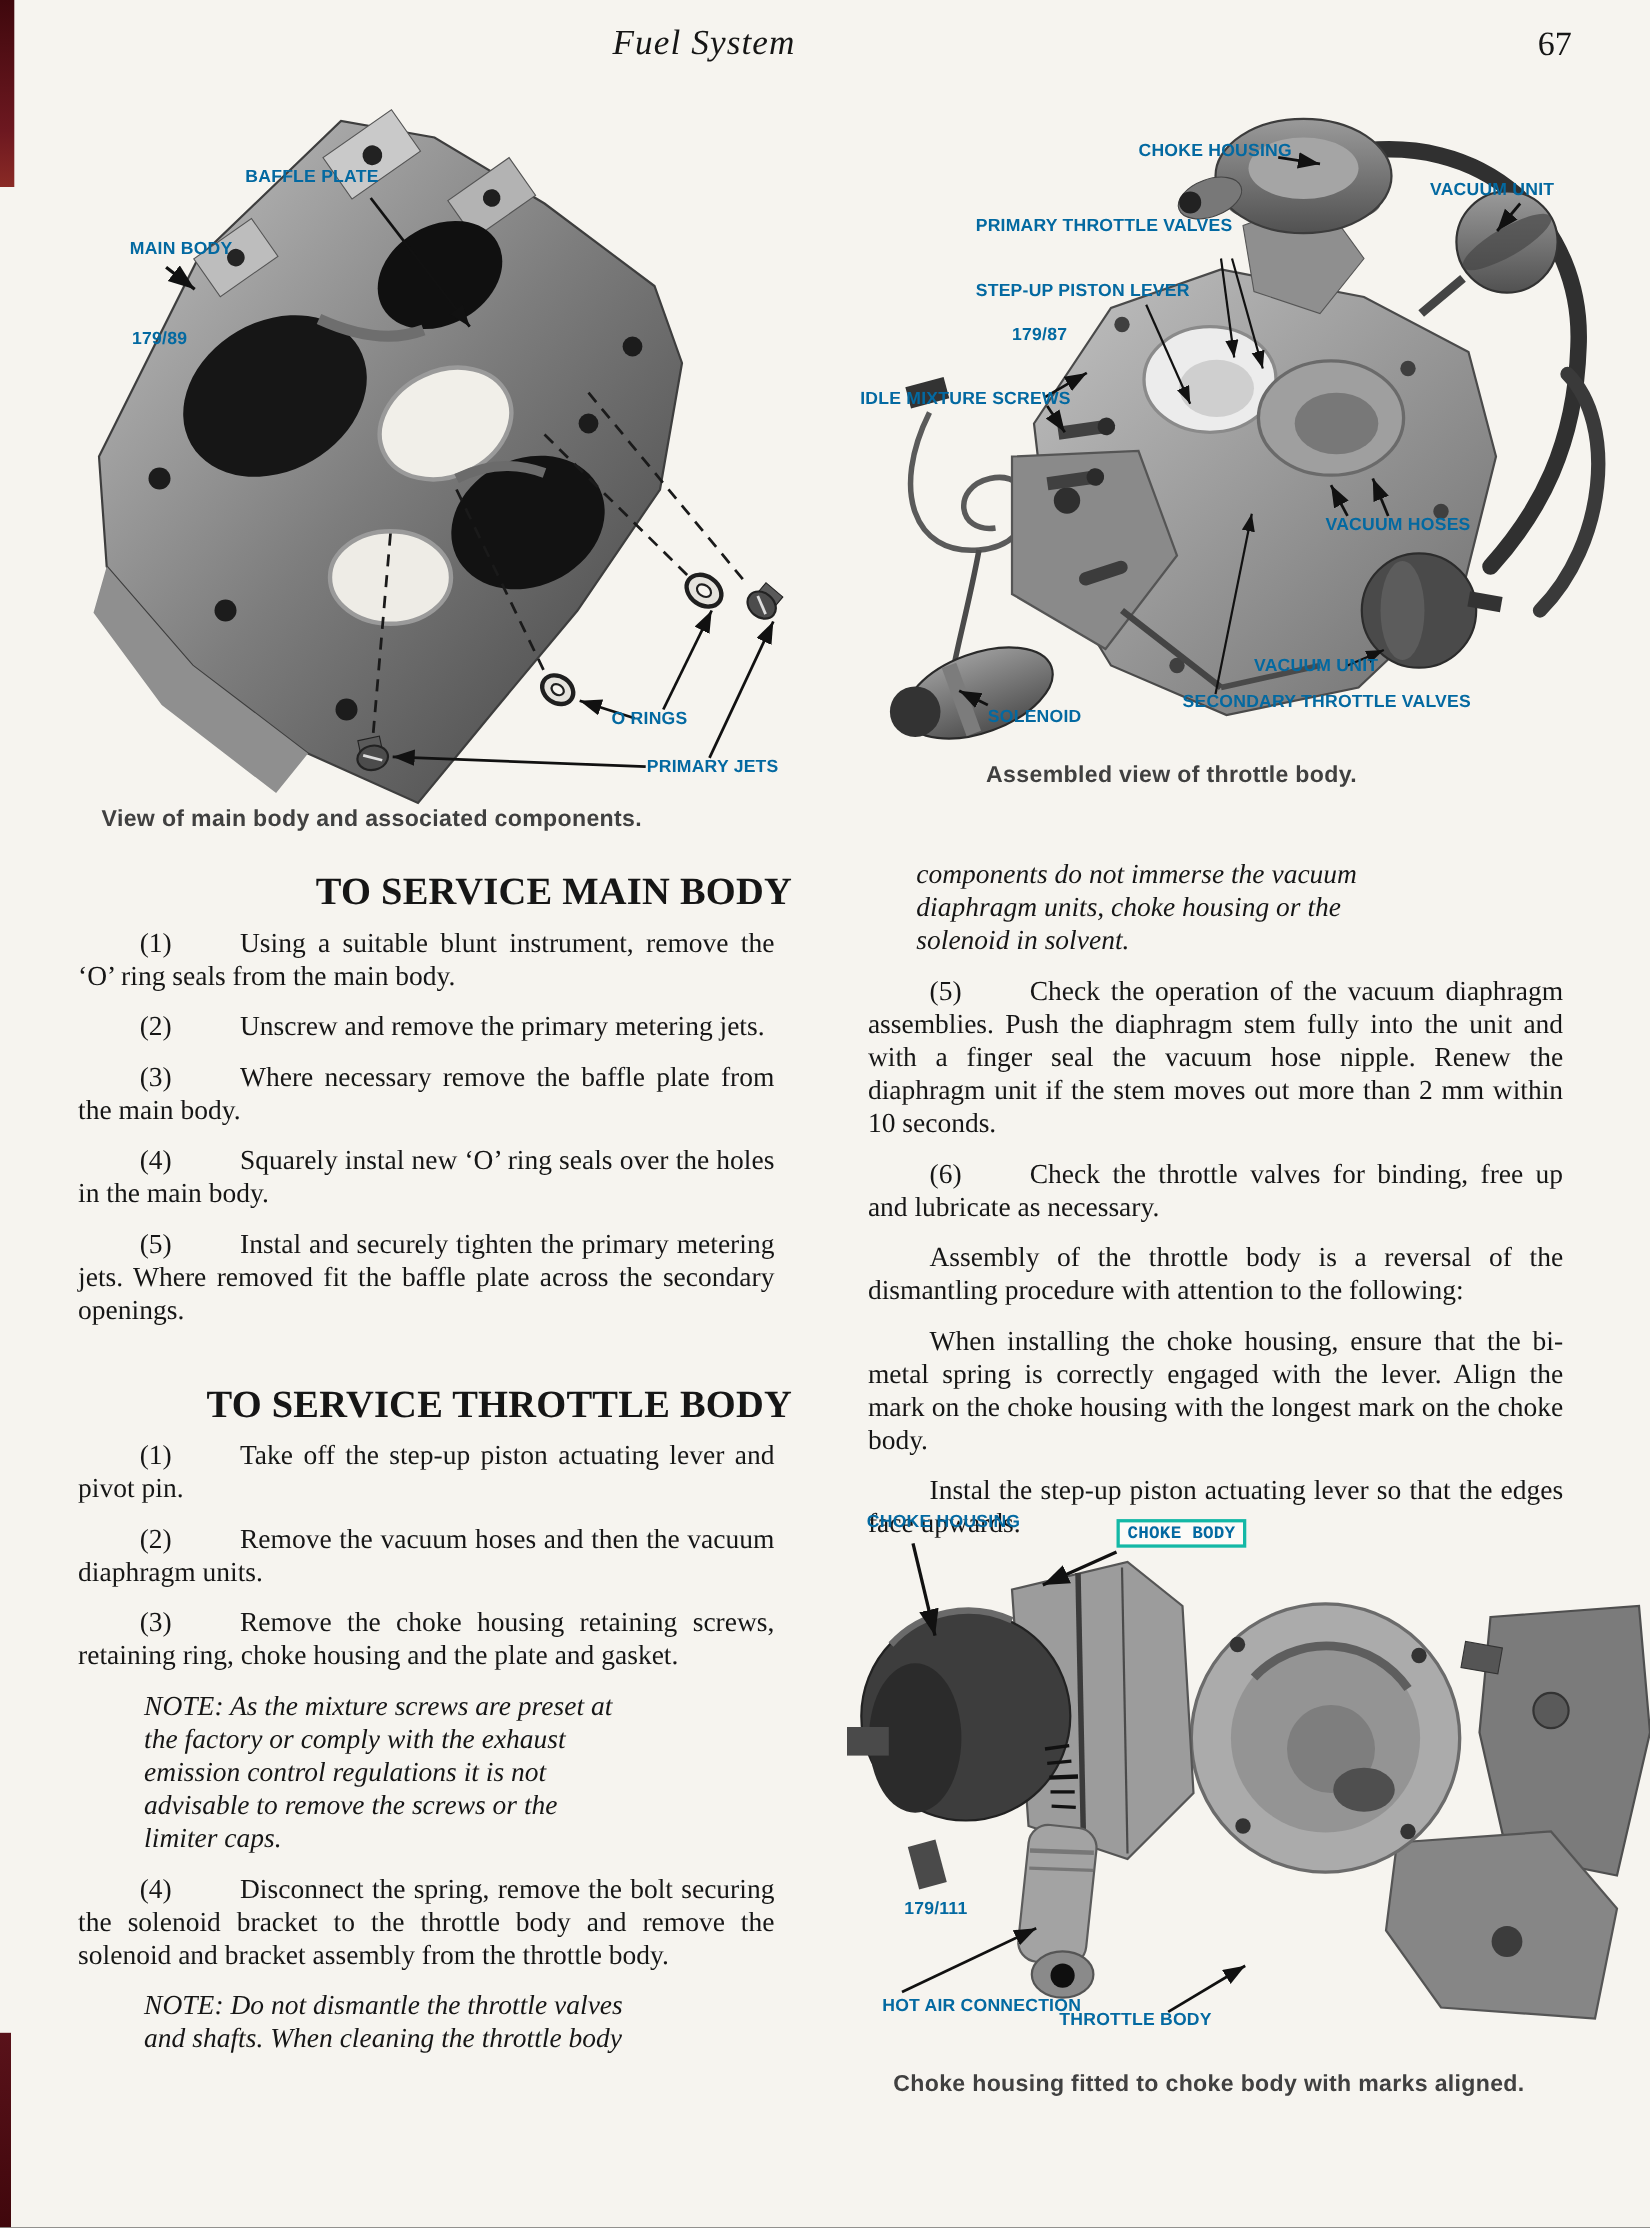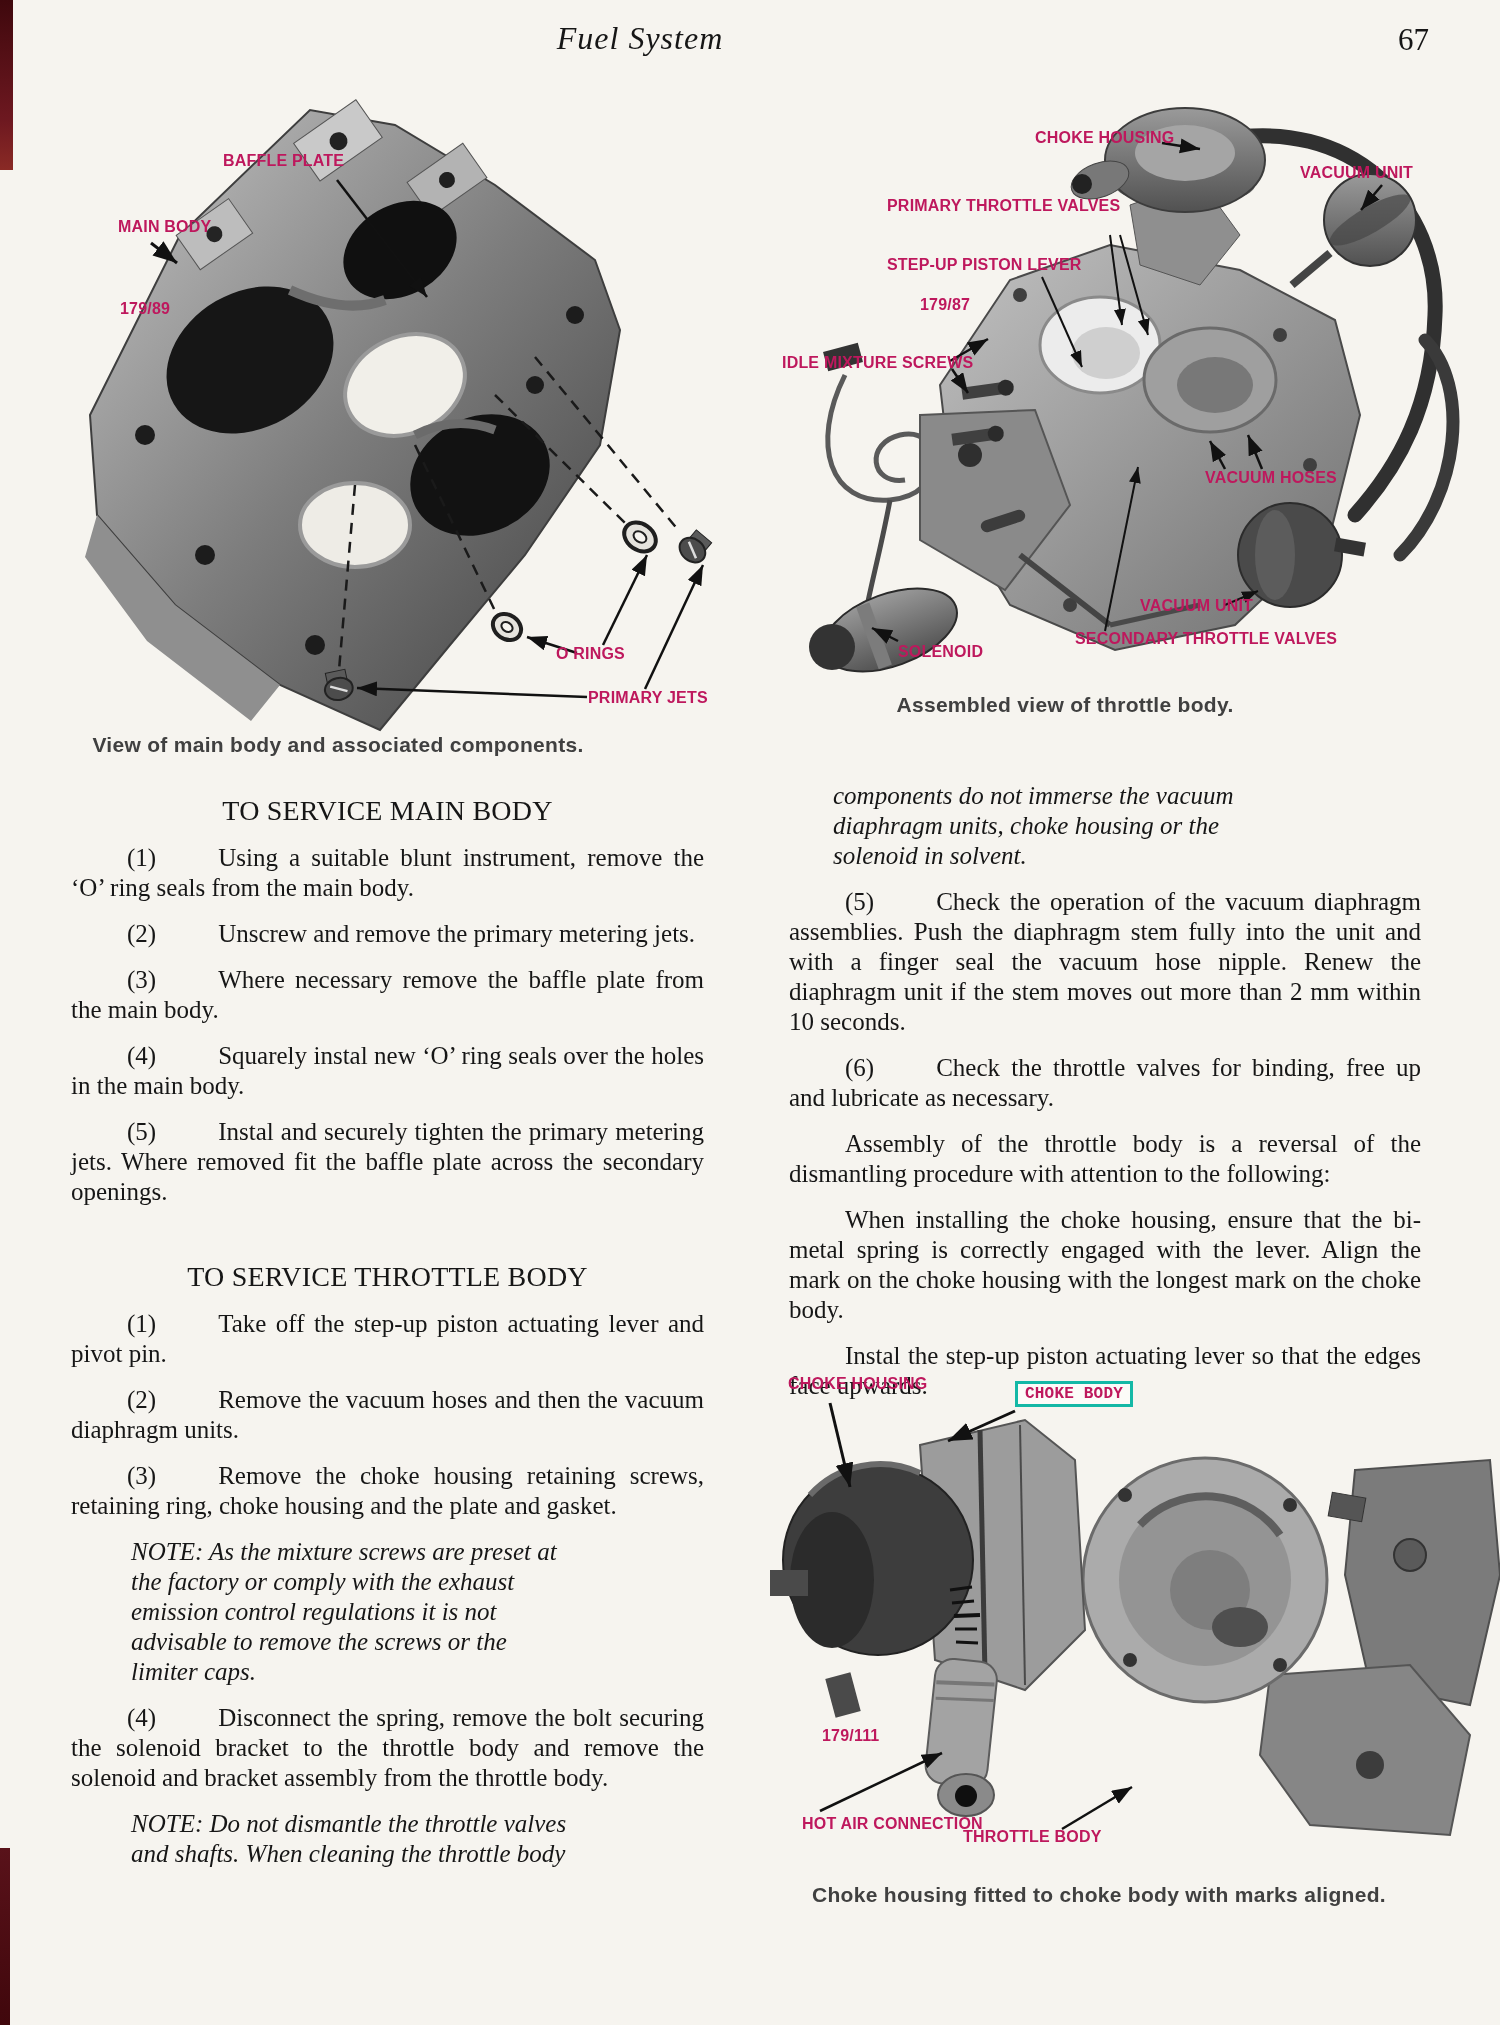--- a/index.html
+++ b/index.html
@@ -10,29 +10,29 @@
         background:linear-gradient(180deg,#3f080d,#6d1820 70%,#8a2a25);}
   .edge-strip-bottom{position:absolute;left:0;top:1848px;width:10px;height:177px;
         background:linear-gradient(180deg,#59121a,#40070c);}
   
   .page-title{position:absolute;left:640px;top:20px;transform:translateX(-50%);
         font-style:italic;font-size:32px;letter-spacing:1px;white-space:nowrap;}
   .page-number{position:absolute;left:1398px;top:22px;font-size:31px;}
   
   .fig{position:absolute;}
   .flabel{position:absolute;font-family:"Liberation Sans",sans-serif;font-weight:bold;
-        font-size:16px;letter-spacing:.2px;color:#be185d;white-space:nowrap;}
+        font-size:16px;letter-spacing:.2px;color:#0369a1;white-space:nowrap;}
   .flabel.boxed{background:#fcfbf8;border:3px solid #14b8a6;padding:1px 7px;font-family:Liberation Mono, monospace;}
   .fcaption{position:absolute;left:0;width:100%;text-align:center;
         font-family:"Liberation Sans",sans-serif;font-weight:bold;font-size:21px;
         letter-spacing:.3px;color:#404040;}
   
   .col{position:absolute;font-size:25px;line-height:30px;text-align:justify;}
-  .col h2{font-size:28px;line-height:32px;margin:0 0 9px 0;font-weight:normal;
-        text-align:center;letter-spacing:.2px;}
+  .col h2{font-size:35px;line-height:32px;margin:0 0 9px 0;font-weight:bold;
+        text-align:right;letter-spacing:.2px;}
   .col h2.gap{margin-top:54px;}
   .col p{margin:16px;}
   p.step{text-indent:56px;}
   span.num{margin-right:62px;}
   p.note{font-style:italic;text-align:left;margin:11px 150px 11px 76px;}
   p.notecont{font-style:italic;text-align:left;margin:0 148px 12px 60px;}
   p.plain{text-indent:56px;}
 </style>
 </head>
 <body>

